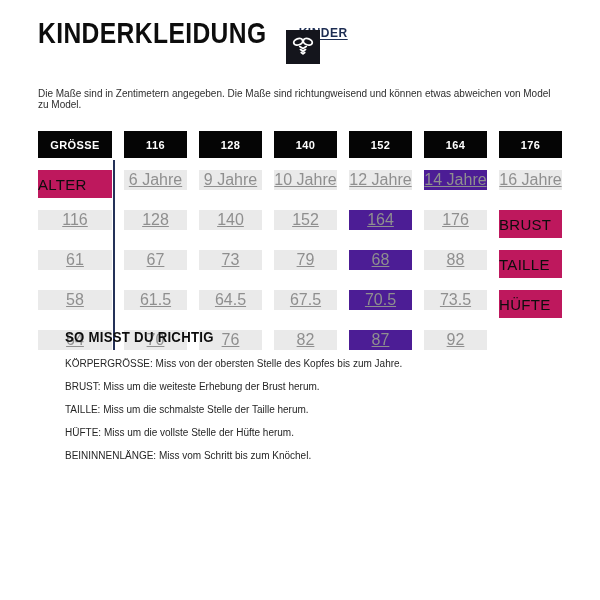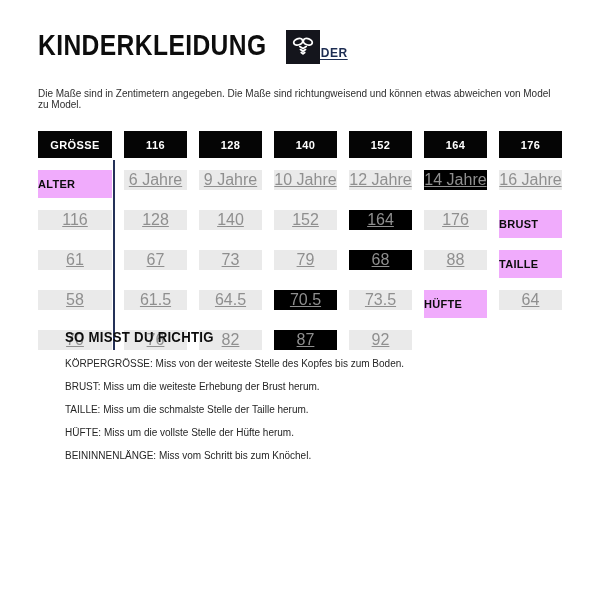--- a/index.html
+++ b/index.html
@@ -2,21 +2,21 @@
 <html><head>
 <meta charset="utf-8">
 <style>
   html,body { margin:0; padding:0; background:#ffffff; }
   .page {
     position:relative; width:600px; height:600px; background:#ffffff;
     font-family:"Liberation Sans", sans-serif; color:#111; overflow:hidden;
   }
 
   
-  .header { position:absolute; left:38px; top:30px; display:flex; align-items:flex-end; }
+  .header { position:absolute; left:38px; top:18px; display:flex; align-items:center; }
   .title {
     font-size:30px; font-weight:bold; letter-spacing:.5px; line-height:1;
     transform:scaleX(.82); transform-origin:left bottom; white-space:nowrap; color:#0d0d0d;
   }
   .kinder-link {
     margin-left:-18px; font-size:12px; font-weight:bold; letter-spacing:.5px;
     color:#1d2d52; text-decoration:underline; text-underline-offset:2px; cursor:pointer;
   }
   .logo-box {
     position:absolute; left:286px; top:30px; width:34px; height:34px;
@@ -31,28 +31,28 @@
   .size-table {
     position:absolute; left:38px; top:131px; width:524px;
     display:grid; grid-template-columns:74px repeat(6, 1fr);
     column-gap:5px; row-gap:3px;gap:12px;
   }
   .th {
     background:#050505; color:#ffffff; font-size:11px; font-weight:bold;
     height:27px; display:flex; align-items:center; justify-content:center; letter-spacing:.4px;
   }
   .rl {
-    background:#f0abfc; color:#0d0d0d; font-size:11px; font-weight:bold; letter-spacing:.3px;
+    background:#be185d; color:#0d0d0d; font-size:15px; font-weight:normal; letter-spacing:.3px;
     height:28px; display:flex; align-items:center; justify-content:flex-start;
   }
   .td {
     background:#eaeaea; color:#8f8f8f; font-size:16px;
     height:20px; display:flex; align-items:center; justify-content:center;text-decoration:underline;
   }
-  .td.hl { background:#000000; }
+  .td.hl { background:#4c1d95; }
   .divider-line {
     position:absolute; left:74.5px; top:29px; width:2px; height:calc(100% - 29px);
     background:#243158;
   }
 
   
   .guide { position:absolute; left:38px; top:328px; width:524px;margin-left:27px; }
   .guide-heading {
     font-size:15px; font-weight:bold; color:#0d0d0d; margin:0 0 13px 0;
     transform:scaleX(.88); transform-origin:left bottom; white-space:nowrap; letter-spacing:.3px;
@@ -112,34 +112,35 @@
     <div class="td">67</div>
     <div class="td">73</div>
     <div class="td">79</div>
     <div class="td hl">68</div>
     <div class="td">88</div>
 
     <div class="rl">TAILLE</div>
     <div class="td">58</div>
     <div class="td">61.5</div>
     <div class="td">64.5</div>
+    <div class="td">67.5</div>
     <div class="td hl">70.5</div>
     <div class="td">73.5</div>
 
     <div class="rl">HÜFTE</div>
     <div class="td">64</div>
     <div class="td">70</div>
     <div class="td">76</div>
     <div class="td">82</div>
     <div class="td hl">87</div>
     <div class="td">92</div>
   </div>
 
   <div class="guide">
     <div class="guide-heading">SO MISST DU RICHTIG</div>
-    <p>KÖRPERGRÖSSE: Miss von der weiteste Stelle des Kopfes bis zum Boden.</p>
+    <p>KÖRPERGRÖSSE: Miss von der obersten Stelle des Kopfes bis zum Jahre.</p>
     <p>BRUST: Miss um die weiteste Erhebung der Brust herum.</p>
     <p>TAILLE: Miss um die schmalste Stelle der Taille herum.</p>
     <p>HÜFTE: Miss um die vollste Stelle der Hüfte herum.</p>
     <p>BEININNENLÄNGE: Miss vom Schritt bis zum Knöchel.</p>
   </div>
 
 </div>
 
 </body></html>

